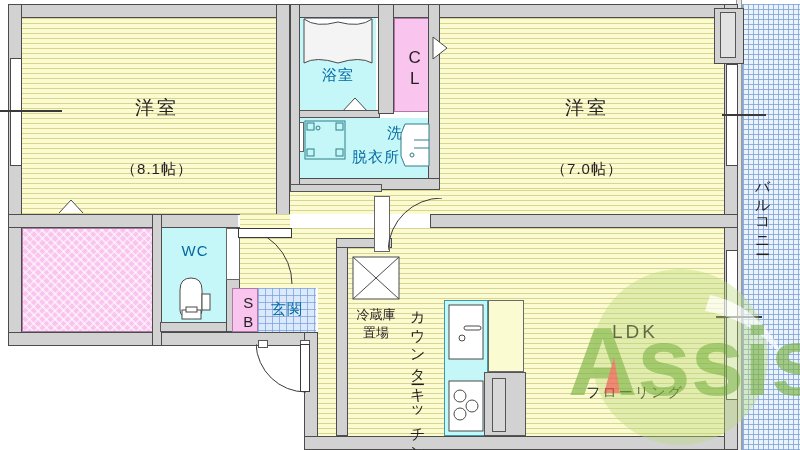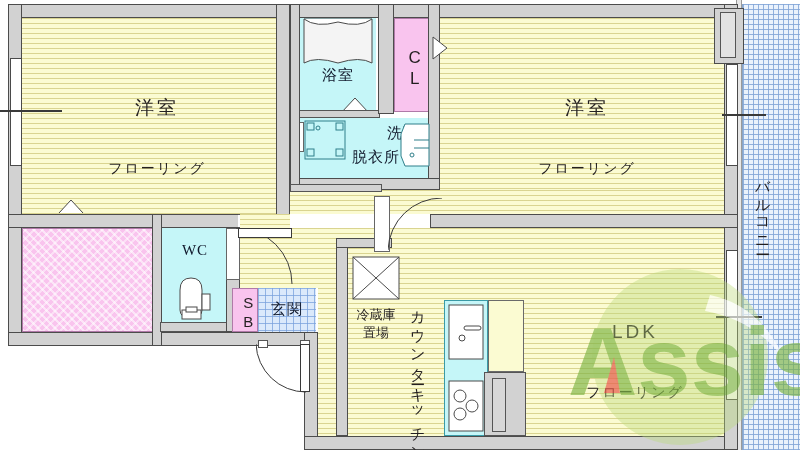--- a/index.html
+++ b/index.html
@@ -54,21 +54,21 @@
     color:#231f20;
     line-height:1.25;
     white-space:pre;
     letter-spacing:1px;
     pointer-events:none;
   }
   .lbl .nm{display:block;font-size:19px;letter-spacing:3px;}
   .lbl .sz{display:block;font-size:15px;letter-spacing:1px;}
   .lbl .fl{display:block;font-size:14px;letter-spacing:2px;}
 
-  .lbl-sm{font-size:15px;letter-spacing:1px;color:#0f172a;font-family:Liberation Serif, serif;}
+  .lbl-sm{font-size:15px;letter-spacing:1px;color:#0369a1;}
   .lbl-xs{font-size:13px;letter-spacing:0px;color:#231f20;}
 
   .vert{
     writing-mode:vertical-rl;
     text-orientation:upright;
     letter-spacing:2px;
   }
   .leaf{position:absolute;background:#ffffff;border:1px solid #3a3a3a;}
 
   
@@ -101,20 +101,21 @@
 
   <div class="abs wall" style="left:304px;top:332px;width:14px;height:118px;"></div>
 
   <div class="abs wall" style="left:304px;top:436px;width:434px;height:14px;"></div>
 
   <div class="abs wall" style="left:724px;top:4px;width:14px;height:446px;"></div>
 
   <div class="abs floor" style="left:22px;top:18px;width:268px;height:196px;"></div>
   <div class="lbl" style="left:60px;top:56px;width:194px;">
     <span class="nm">洋室</span>
+    <span class="sz">（8.1帖）</span>
     <span class="fl">フローリング</span>
   </div>
 
   <div class="win" style="left:10px;top:58px;width:10px;height:106px;"></div>
   <div class="winline" style="left:0px;top:110px;width:62px;height:2px;"></div>
 
   <svg class="abs" style="left:58px;top:198px;width:26px;height:16px;" viewBox="0 0 26 16">
     <path d="M1 15 L13 2 L25 15" fill="#ffffff" stroke="#4a4a4a" stroke-width="1"></path>
   </svg>
 
@@ -166,20 +167,21 @@
     <line x1="14" y1="18" x2="29" y2="18" stroke="#2f7f8a" stroke-width="1"></line>
     <line x1="14" y1="26" x2="29" y2="26" stroke="#2f7f8a" stroke-width="1"></line>
     <circle cx="12" cy="33" r="2" fill="none" stroke="#2f7f8a" stroke-width="1"></circle>
   </svg>
   <div class="abs wall" style="left:290px;top:178px;width:150px;height:12px;"></div>
   <div class="abs wall" style="left:290px;top:4px;width:10px;height:186px;"></div>
 
   <div class="abs floor" style="left:440px;top:18px;width:284px;height:196px;"></div>
   <div class="lbl" style="left:490px;top:56px;width:194px;">
     <span class="nm">洋室</span>
+    <span class="sz">（7.0帖）</span>
     <span class="fl">フローリング</span>
   </div>
 
   <div class="abs wall" style="left:714px;top:8px;width:30px;height:56px;"></div>
   <div class="abs" style="left:720px;top:12px;width:16px;height:46px;background:#e2e2e2;border:1px solid #555;"></div>
 
   <svg class="abs" style="left:432px;top:36px;width:16px;height:24px;" viewBox="0 0 16 24">
     <path d="M1 1 L15 12 L1 23 Z" fill="#ffffff" stroke="#4a4a4a" stroke-width="1"></path>
   </svg>
 

